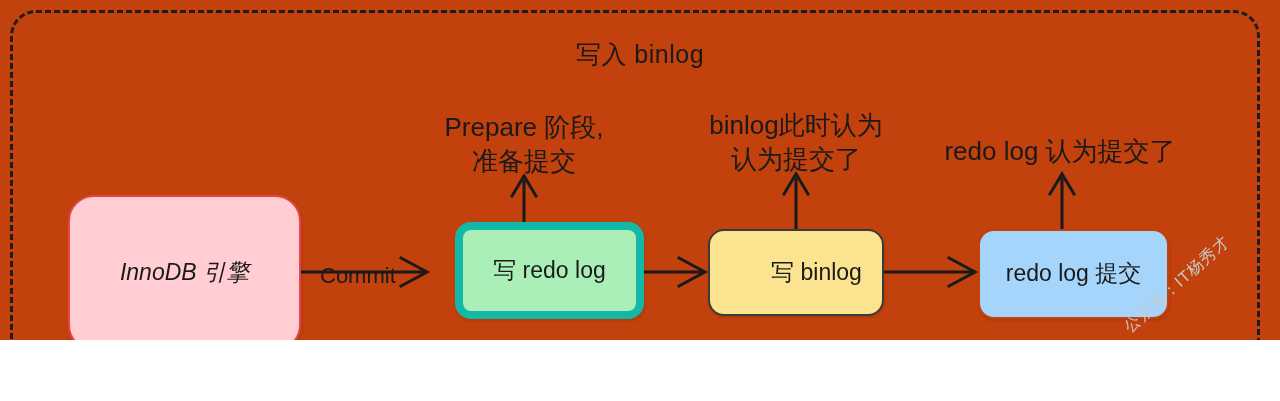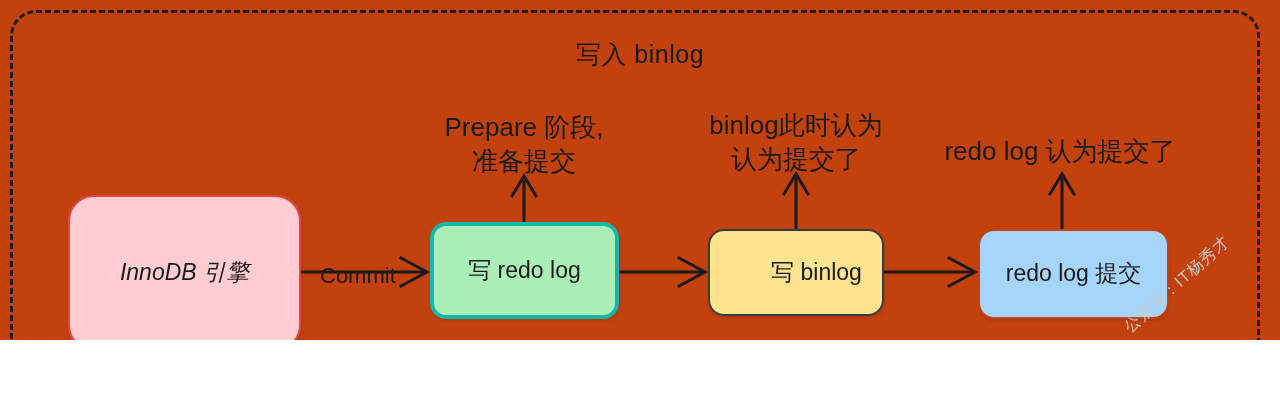--- a/index.html
+++ b/index.html
@@ -57,23 +57,23 @@
   }
   .node-innodb {
     left: 68px;  top: 195px;  width: 233px;  height: 156px;
     background: #ffcdd2;
     border: 2px solid #e2464a;
     border-radius: 26px;
     box-shadow: 1px 2px 3px rgba(0,0,0,0.08);
     font-style: italic;
   }
   .node-redolog {
-    left: 430px; top: 222px;  width: 189px;  height: 97px;
+    left: 455px; top: 222px;  width: 189px;  height: 97px;
     background: #abefb8;
-    border: 4px solid #14b8a6;
+    border: 8px solid #14b8a6;
     box-shadow: 1px 2px 3px rgba(0,0,0,0.10);
   }
   .node-binlog {
     left: 708px; top: 229px;  width: 176px;  height: 87px;
     background: #fbe38f;
     border: 2px solid #3b3b3b;
     box-shadow: 1px 2px 3px rgba(0,0,0,0.10);
     padding-left: 41px;
   }
   .node-redocommit {

